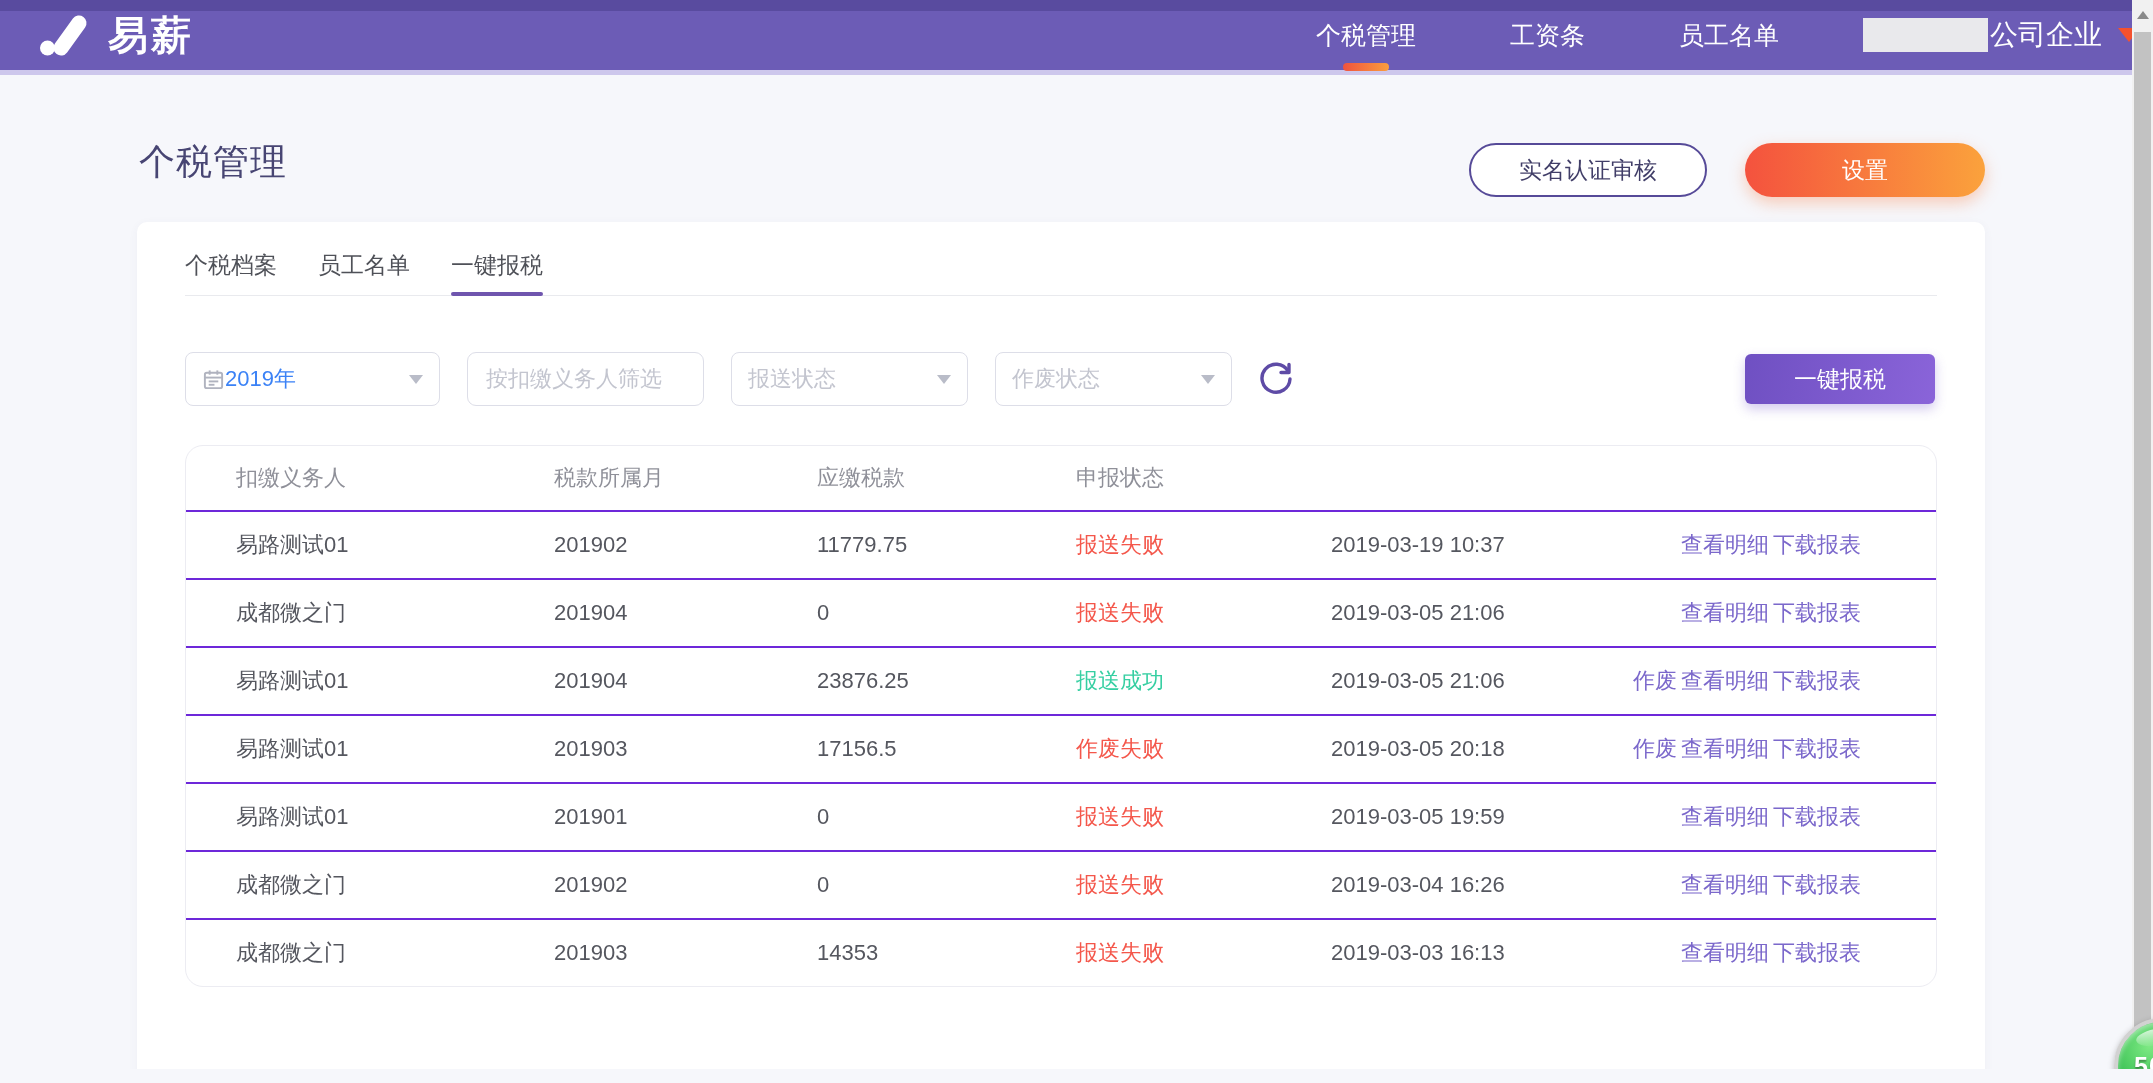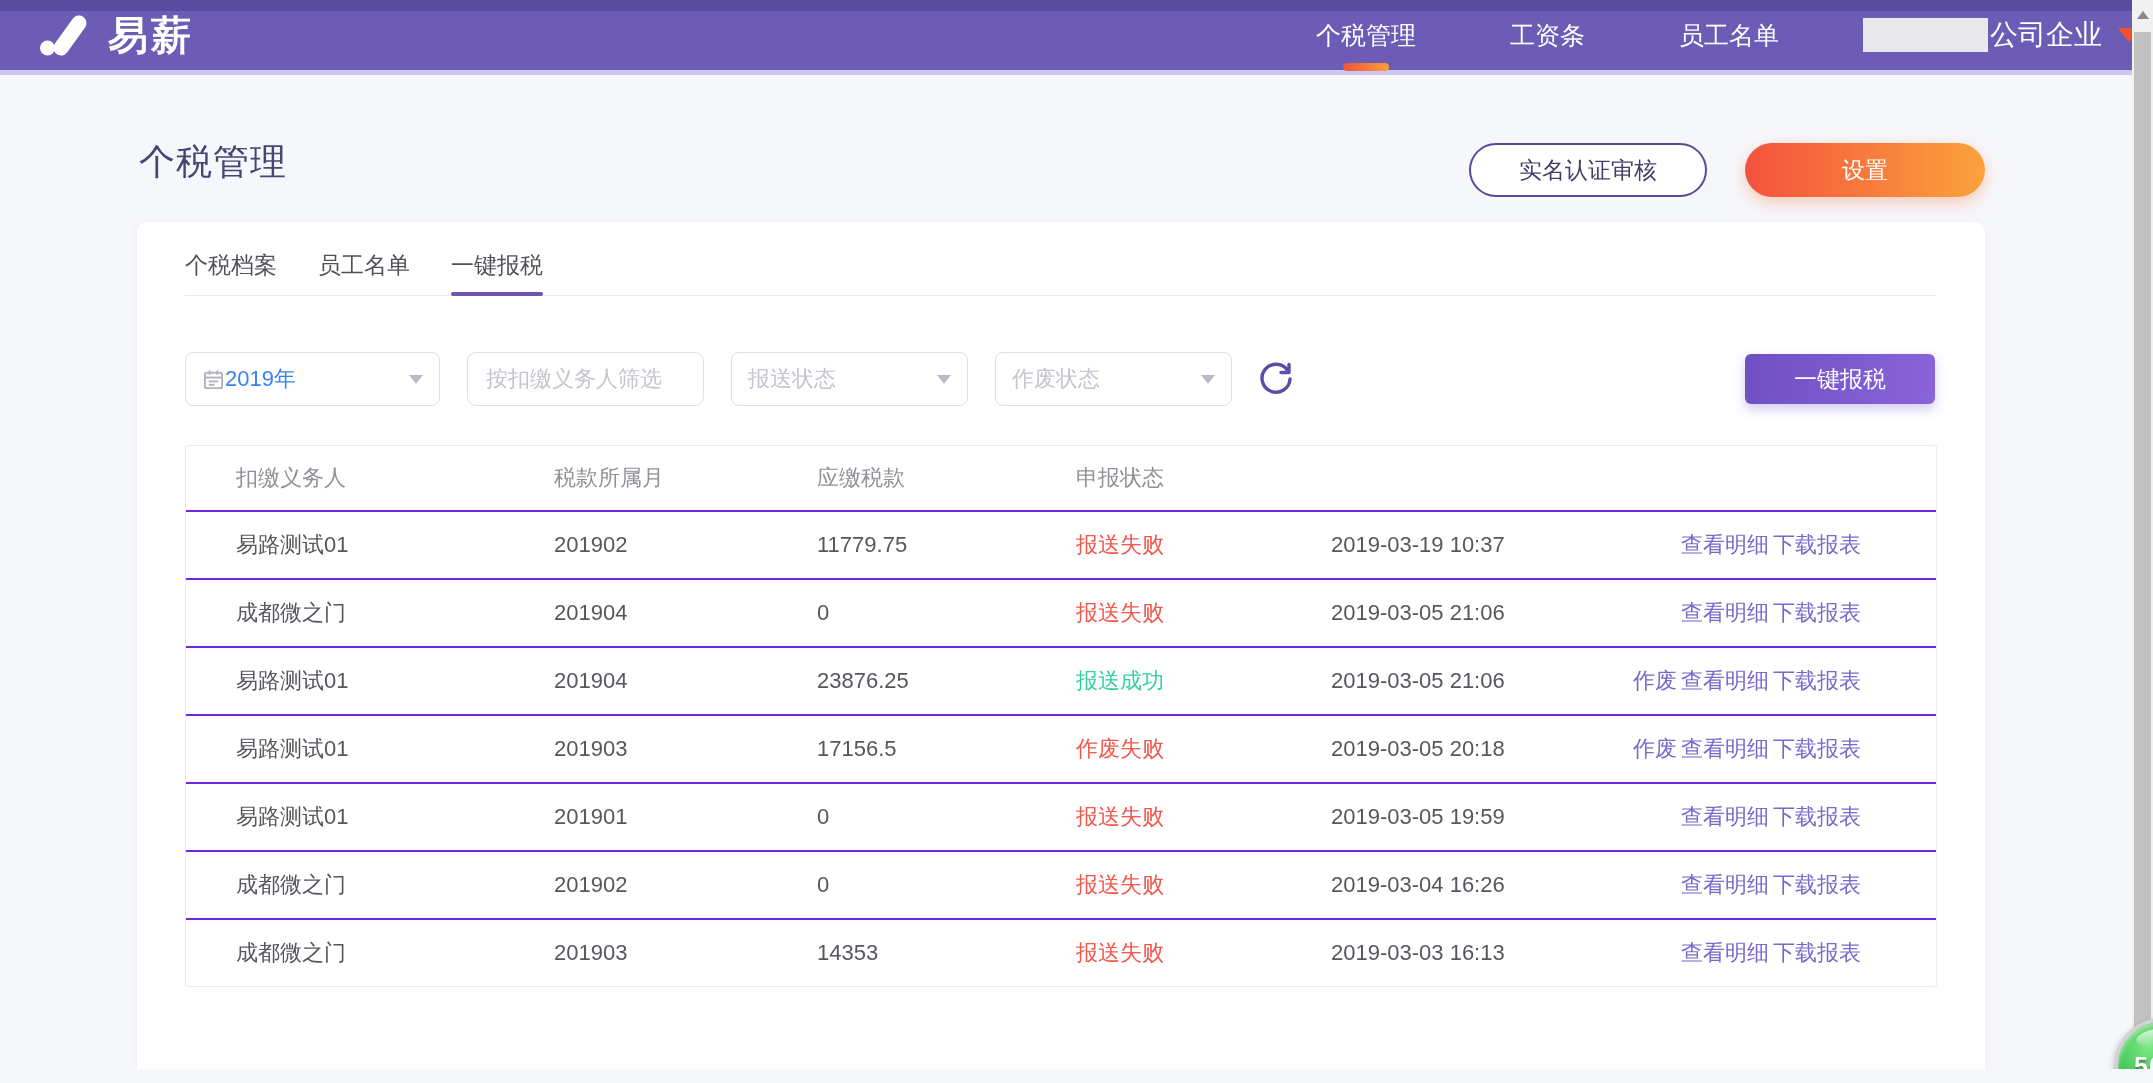--- a/index.html
+++ b/index.html
@@ -51,21 +51,21 @@
   .fld-value{font-size:22px;color:#3b82f6;margin-left:0;}
   .fld-placeholder{font-size:22px;color:#c3c5cf;}
   .fld-caret{margin-left:auto;width:0;height:0;border-left:7px solid transparent;border-right:7px solid transparent;border-top:9px solid #b9bcc8;}
   .fld-input input{border:none;outline:none;width:100%;font-size:22px;color:#45464f;font-family:inherit;background:transparent;}
   .fld-input input::placeholder{color:#c3c5cf;}
   .refresh-btn{margin-left:24px;width:40px;height:40px;display:flex;align-items:center;justify-content:center;cursor:pointer;background:none;border:none;padding:0;}
   .btn-report{position:absolute;right:2px;top:2px;width:190px;height:50px;border:none;border-radius:6px;color:#fff;font-size:23px;
     background:linear-gradient(100deg,#6f50c2,#8a64d9);box-shadow:0 5px 12px rgba(110,80,200,.30);}
 
   
-  .table{margin:39px 48px 0;border:1px solid #ececf2;border-radius:2px;overflow:hidden;background:#fff;}
+  .table{margin:39px 48px 0;border:1px solid #ececf2;border-radius:18px;overflow:hidden;background:#fff;}
   .t-head,.t-row{display:grid;grid-template-columns:318px 263px 259px 255px 1fr auto;align-items:center;padding:0 75px 0 50px;}
   .t-head{height:64px;color:#8f9099;font-size:22px;}
   .t-row{height:66px;border-top:2px solid #6d28d9;color:#55575f;font-size:22px;}
   .st-error{color:#f4574b;}
   .st-success{color:#36cfa2;}
   .cell-actions{display:flex;gap:4px;justify-content:flex-end;}
   .action-link{color:#7b68cb;cursor:pointer;text-decoration:none;white-space:nowrap;}
 
   
   .scrollbar{position:absolute;left:2132px;top:0;width:21px;height:1083px;background:#f1f1f1;}

